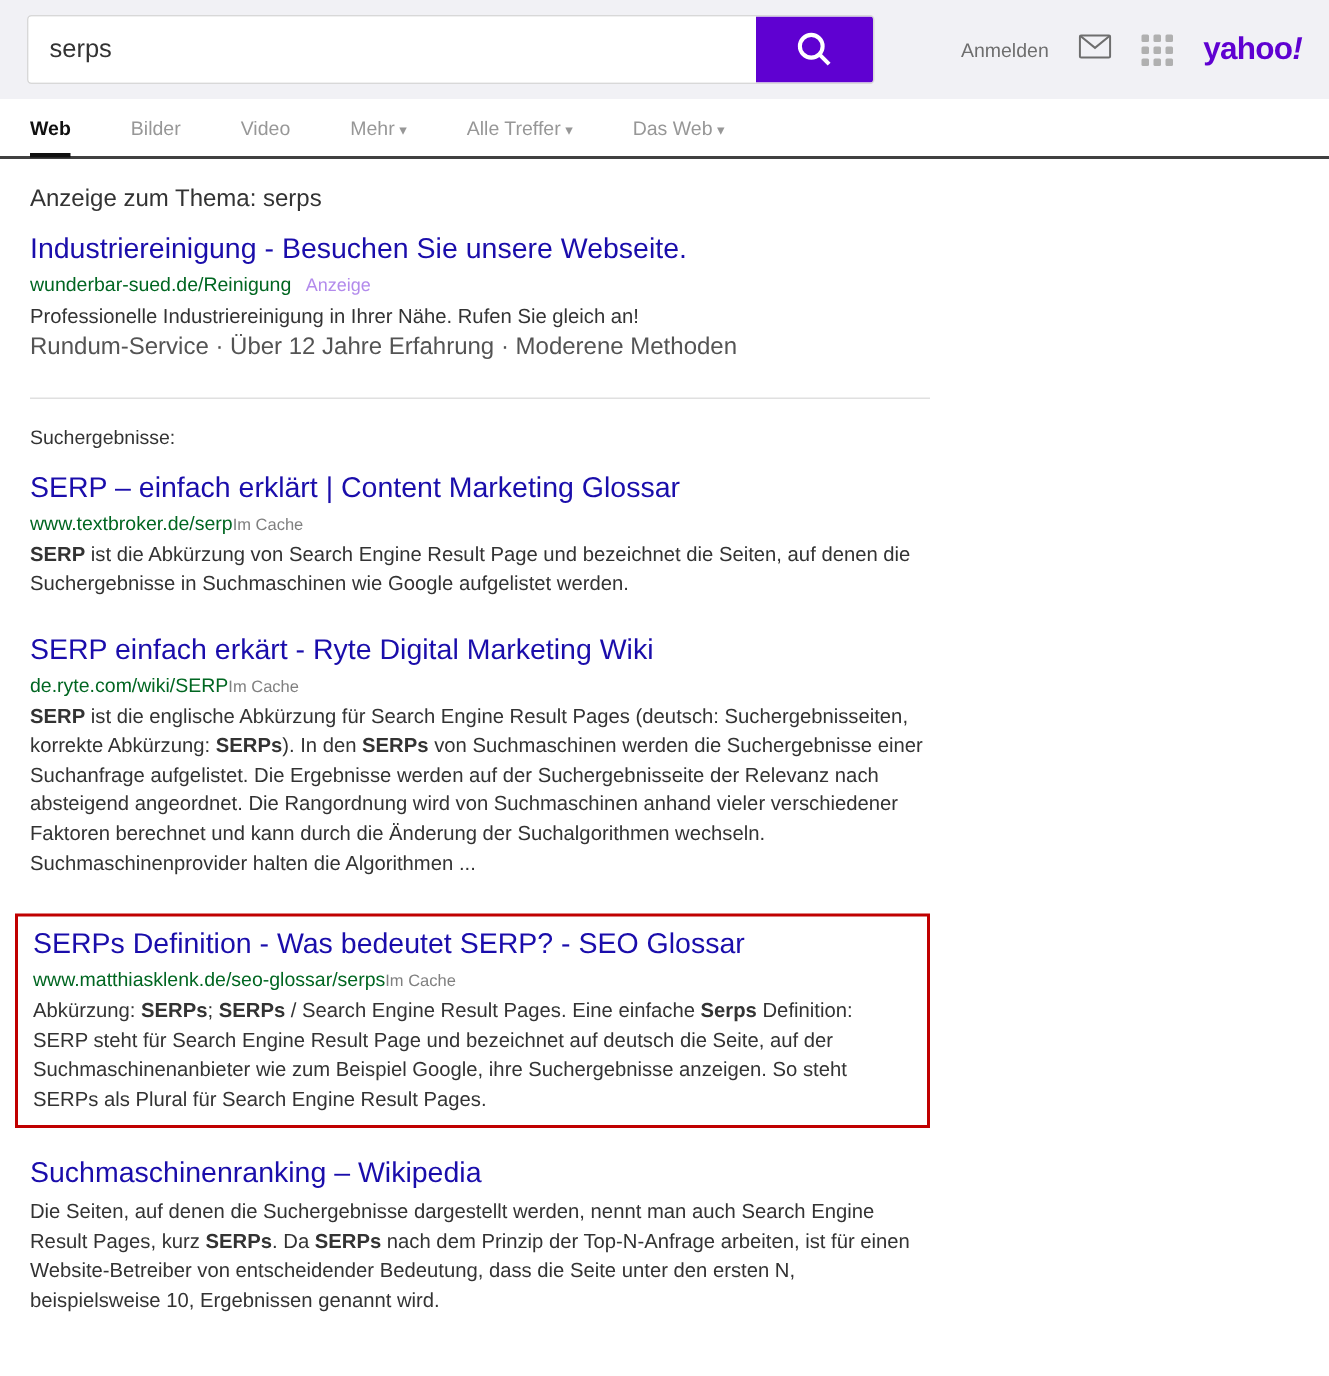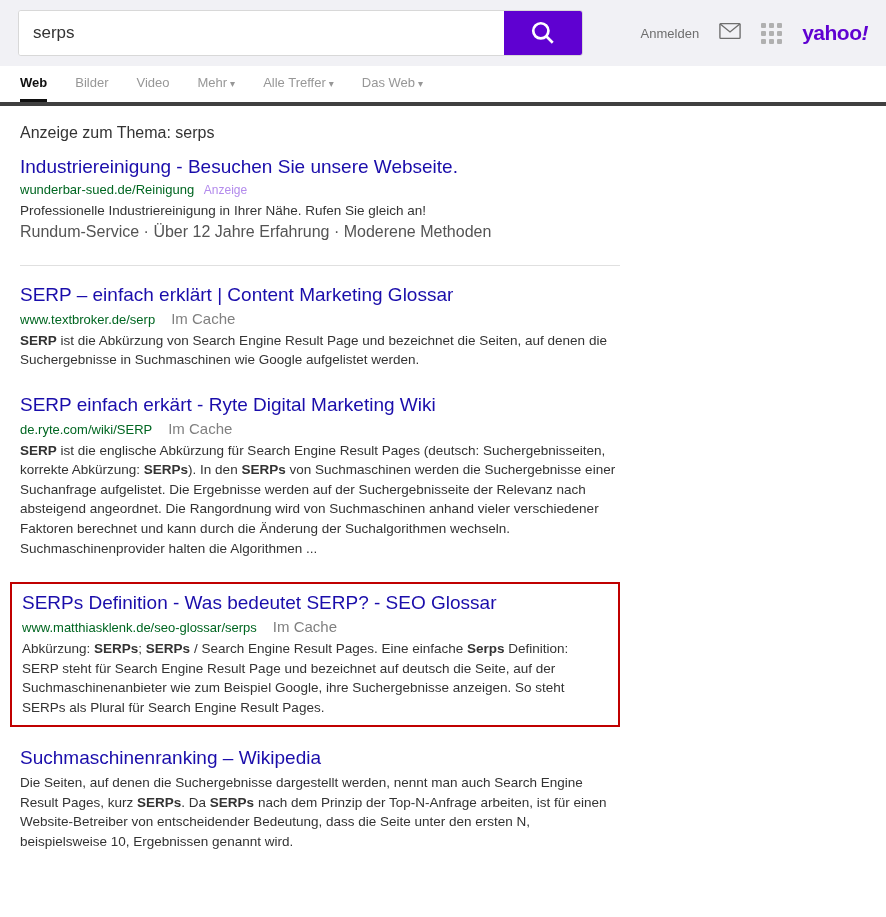--- a/index.html
+++ b/index.html
@@ -9,32 +9,32 @@
     .search-input { flex: 1; border: none; padding: 12px 14px; font-size: 17px; outline: none; color: #333; }
     .search-btn { width: 78px; background: #5f01d1; border: none; display: flex; align-items: center; justify-content: center; cursor: pointer; }
     .search-btn svg { width: 26px; height: 26px; stroke: #fff; stroke-width: 2.5; fill: none; }
     .header-right { margin-left: auto; display: flex; align-items: center; gap: 20px; }
     .signin { color: #6e6e6e; font-size: 13px; cursor: pointer; }
     .mail-icon svg { width: 22px; height: 18px; stroke: #6e6e6e; stroke-width: 1.5; fill: none; }
     .apps-icon { display: grid; grid-template-columns: repeat(3, 5px); grid-template-rows: repeat(3, 5px); gap: 3px; cursor: pointer; }
     .apps-icon span { background: #b0b0b0; border-radius: 1px; }
     .logo { font-size: 21px; font-weight: 800; color: #5f01d1; letter-spacing: -0.5px; cursor: pointer; }
     .logo .ex { font-style: italic; }
-    .tabs { display: flex; gap: 28px; padding: 0 20px; border-bottom: 4px solid #404040; background: #fff; height: 40px; align-items: flex-end; }
+    .tabs { display: flex; gap: 40px; padding: 0 20px; border-bottom: 2px solid #404040; background: #fff; height: 40px; align-items: flex-start; }
     .tab { font-size: 13px; color: #979797; cursor: pointer; padding: 12px 0; }
     .tab.active { color: #101010; font-weight: 700; border-bottom: 3px solid #101010; padding-bottom: 9px; }
     .chev { font-size: 10px; margin-left: 3px; }
     .content { padding: 18px 20px; max-width: 640px; }
     .ad-header { font-size: 16px; color: #333; margin-bottom: 14px; }
     .result { margin-bottom: 24px; }
     .result-title { color: #1a0dab; font-size: 19px; font-weight: 400; margin-bottom: 4px; cursor: pointer; }
     .result-url-line { font-size: 13px; margin-bottom: 4px; }
     .result-url { color: #006621; }
     .ad-label { color: #b38bec; margin-left: 6px; font-size: 12px; }
-    .cache { color: #808080; margin-left: 16px; font-size: 15px; cursor: pointer; }
+    .cache { color: #808080; margin-left: 0; font-size: 11px; cursor: pointer; }
     .result-desc { font-size: 13.5px; color: #333; line-height: 1.45; }
     .ad-sub { font-size: 16px; color: #545454; margin-top: 2px; }
     .divider { border: none; border-top: 1px solid #e0e0e0; margin: 12px 0 18px; }
     .section-label { font-size: 13px; color: #333; margin-bottom: 16px; }
     .highlighted { border: 2px solid #c00000; padding: 8px 10px; margin-left: -10px; margin-bottom: 20px; }
   </style>
 </head>
 <body>
 
 <div class="header-bar">
@@ -86,20 +86,21 @@
     <div class="result-url-line">
       <span class="result-url">wunderbar-sued.de/Reinigung</span>
       <span class="ad-label">Anzeige</span>
     </div>
     <div class="result-desc">Professionelle Industriereinigung in Ihrer Nähe. Rufen Sie gleich an!</div>
     <div class="ad-sub">Rundum-Service · Über 12 Jahre Erfahrung · Moderene Methoden</div>
   </div>
 
   <hr class="divider">
 
+  <div class="section-label">Suchergebnisse:</div>
 
   <div id="results-container">
       <div class="result">
         <div class="result-title">SERP – einfach erklärt | Content Marketing Glossar</div>
         <div class="result-url-line"><span class="result-url">www.textbroker.de/serp</span><span class="cache">Im Cache</span></div>
         <div class="result-desc"><b>SERP</b> ist die Abkürzung von Search Engine Result Page und bezeichnet die Seiten, auf denen die Suchergebnisse in Suchmaschinen wie Google aufgelistet werden.</div>
       </div>
       <div class="result">
         <div class="result-title">SERP einfach erkärt - Ryte Digital Marketing Wiki</div>
         <div class="result-url-line"><span class="result-url">de.ryte.com/wiki/SERP</span><span class="cache">Im Cache</span></div>

